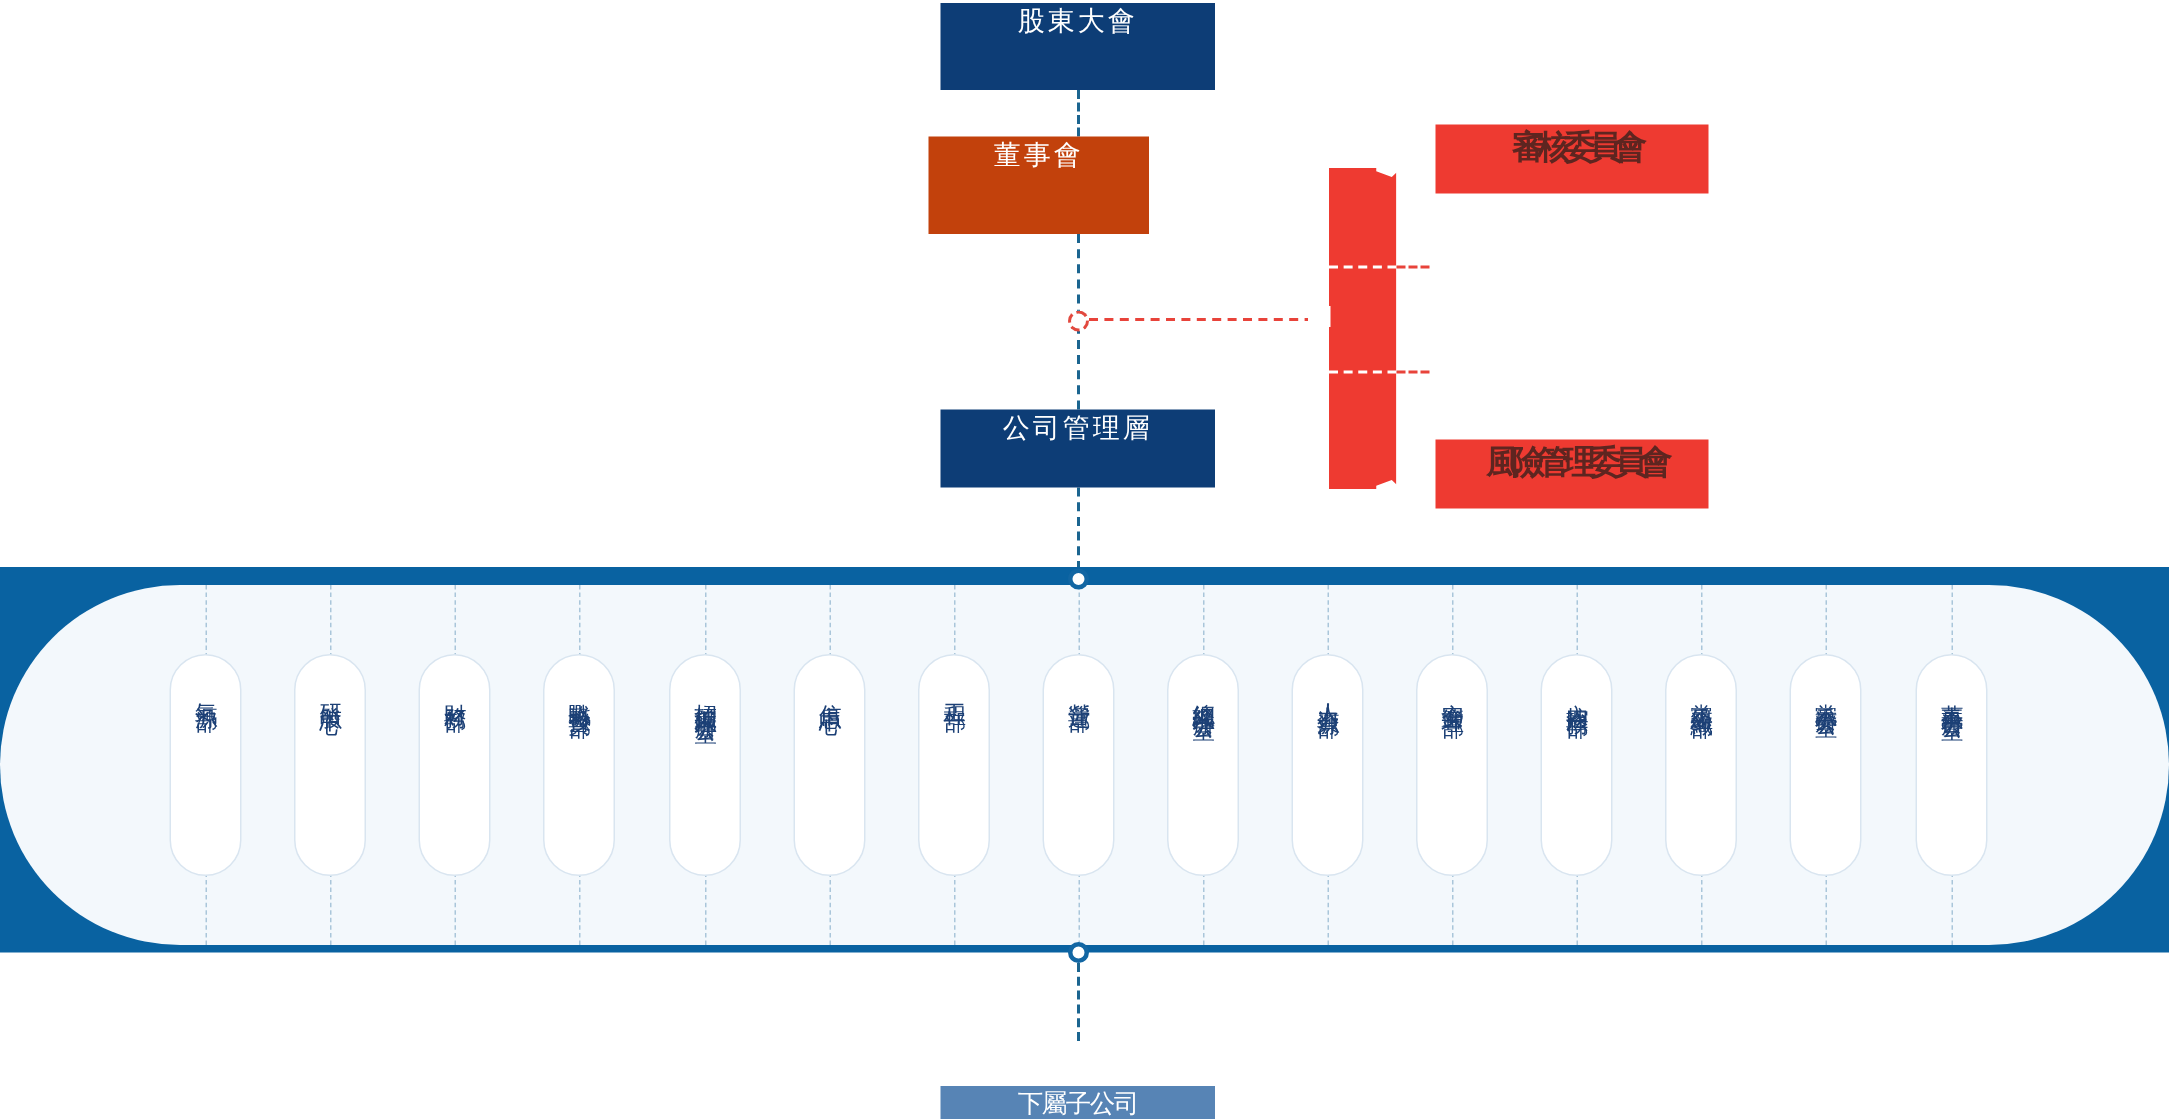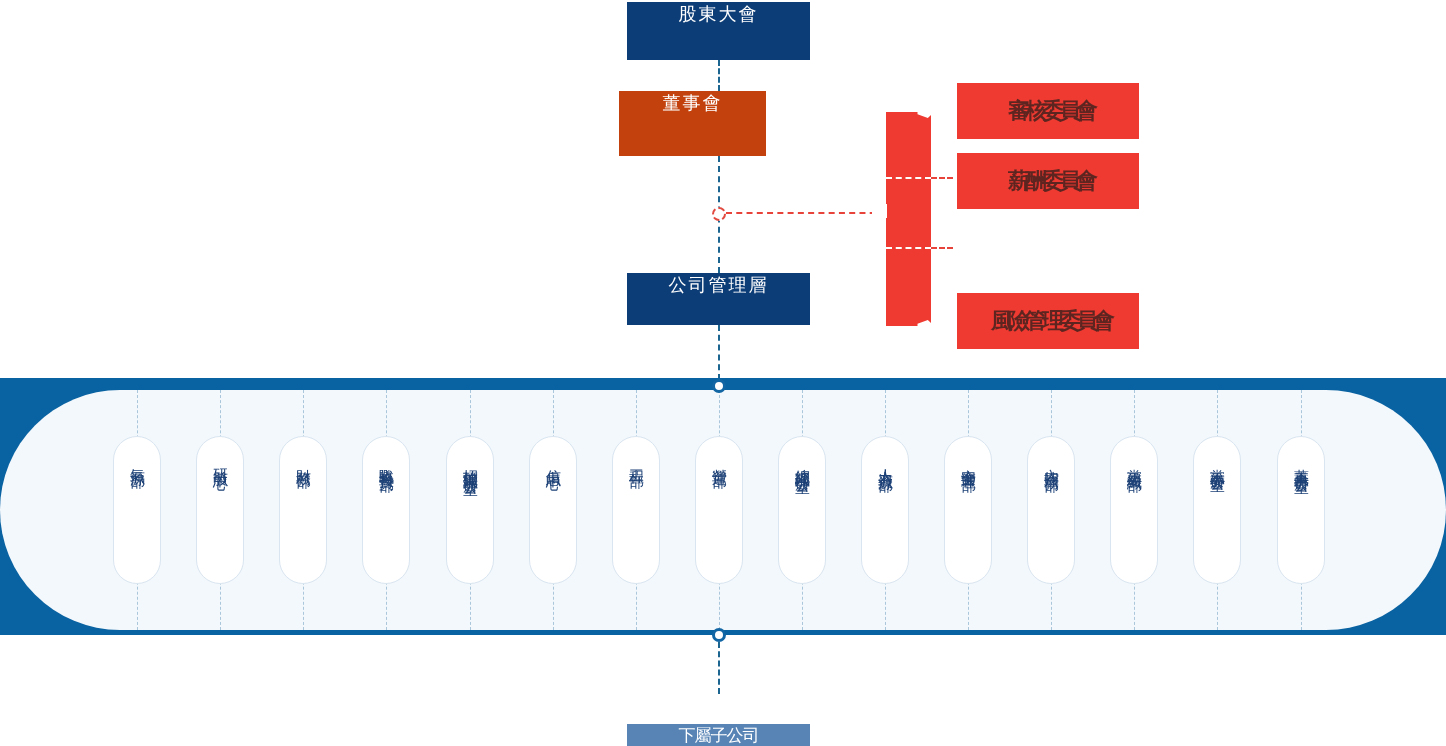--- a/index.html
+++ b/index.html
@@ -30,22 +30,22 @@
                border-top:2px dashed #e8433a; }
   .brace { position:absolute; left:886px; top:112px; width:45px; height:214px; background:#ee3a31;
            clip-path: polygon(0 0, 70% 0, 70% 1%, 93% 2.8%, 100% 1.4%,
                               100% 98.6%, 93% 97.2%, 70% 99%, 70% 100%, 0 100%); }
   .brace-notch { position:absolute; left:872px; top:204px; width:15px; height:14px; background:#ffffff; }
   .white-cross { position:absolute; left:886px; width:45px; height:0; border-top:2px dashed #ffffff; }
   .white-cross.c1 { top:177px; } .white-cross.c2 { top:247px; }
   .red-stub { position:absolute; left:931px; width:22px; height:0; border-top:2px dashed #e8433a; }
   .red-stub.s1 { top:177px; } .red-stub.s2 { top:247px; }
 
-  .committee { position:absolute; left:957px; width:182px; height:56px; background:#ee3a31;
-               display:flex; align-items:center; justify-content:center; }
+  .committee { position:absolute; left:957px; width:182px; height:46px; background:#ee3a31;
+               display:flex; justify-content:center; }
   .committee span { color:#3b211d; opacity:.8; font-weight:600; font-size:22px;
                     letter-spacing:-5px; padding-left:5px; white-space:nowrap; }
   .committee.k0 { top:83px; } .committee.k1 { top:153px; }
   .committee.k2 { top:223px; } .committee.k3 { top:293px; }
 
   
   .band  { position:absolute; left:0; top:378px; width:1446px; height:257px; background:#0962a1; }
   .panel { position:absolute; left:0; top:12px; width:1446px; height:240px;
            border-radius:120px; background:#f3f8fc; }
   .pill-line { position:absolute; top:390px; height:240px; width:0; border-left:1px dashed #aac6da; }
@@ -73,23 +73,20 @@
   <div class="red-junction"></div>
   <div class="brace"></div>
   <div class="brace-notch"></div>
   <div class="white-cross c1"></div>
   <div class="white-cross c2"></div>
   <div class="red-stub s1"></div>
   <div class="red-stub s2"></div>
 
   <div class="committee k0">
     <span>審核委員會</span>
-  </div>
-  <div class="committee k1">
-    <span>薪酬委員會</span>
   </div>
   <div class="committee k3">
     <span>風險管理委員會</span>
   </div>
 
   <div class="node node-shareholders">
     <span>股東大會</span>
   </div>
   <div class="node node-board">
     <span>董事會</span>

